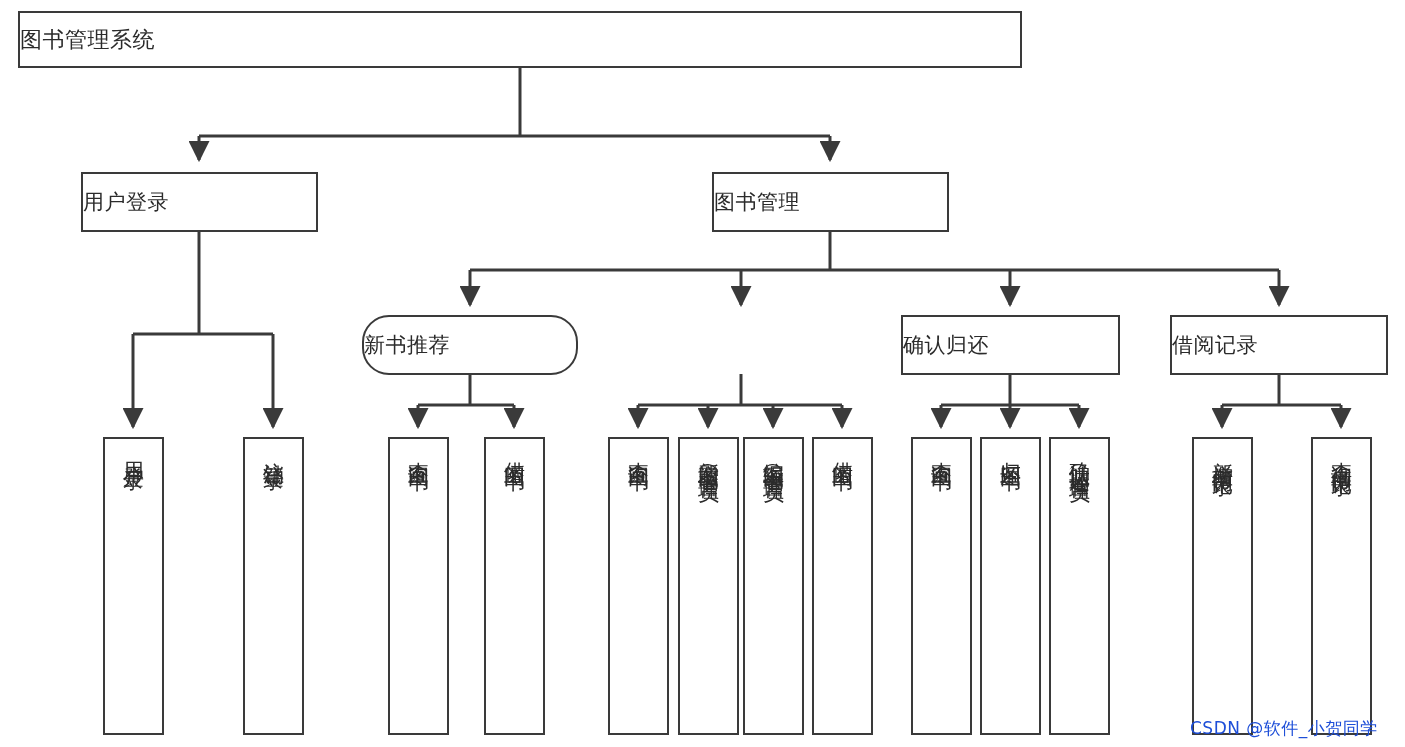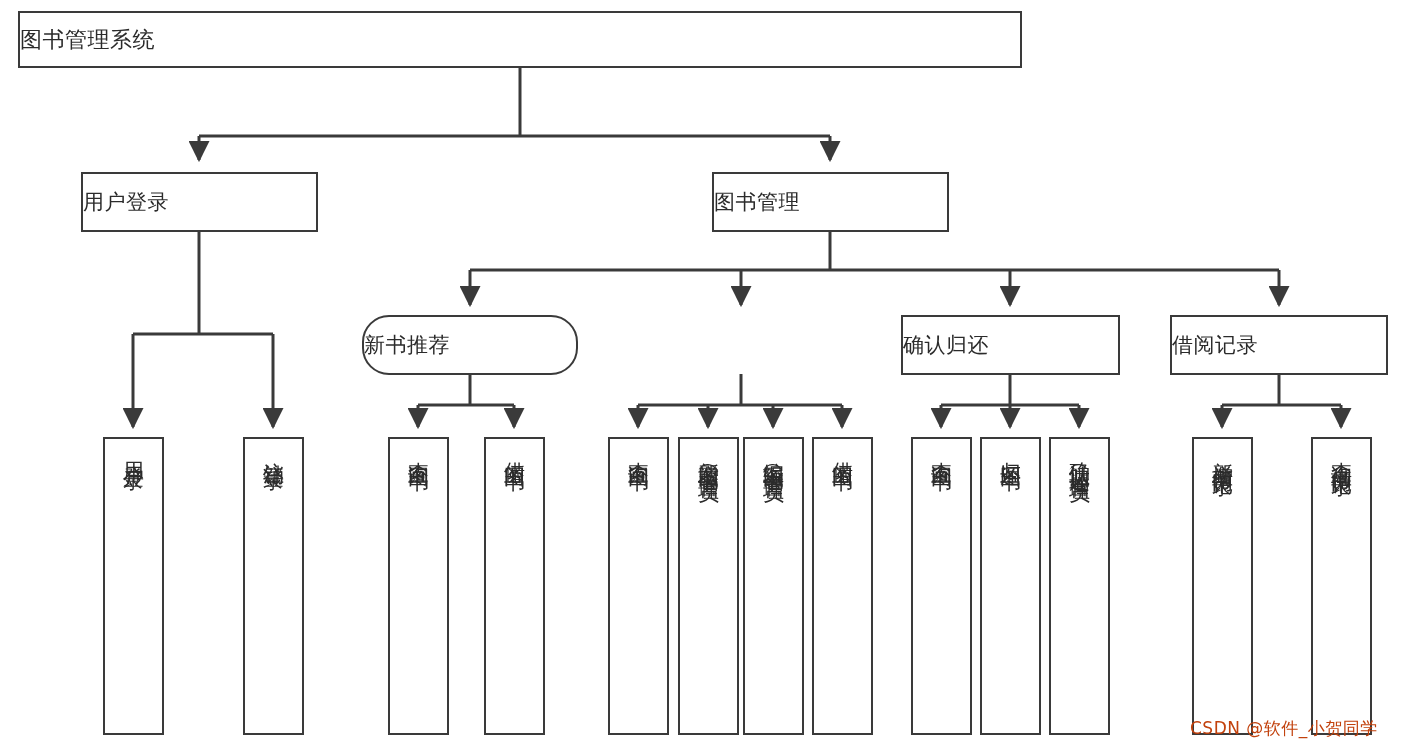--- a/index.html
+++ b/index.html
@@ -60,21 +60,21 @@
     writing-mode: vertical-rl;
     text-orientation: upright;
     font-size: 21px;
     line-height: 1.05;
     letter-spacing: 3px;
     white-space: nowrap;
   }
   .watermark {
     position: absolute;
     font-size: 17px;
-    color: #c2410c;
+    color: #1d4ed8;
     white-space: nowrap;
     letter-spacing: 0.5px;
   }
 </style>
 </head>
 <body>
 
 <div id="canvas">
 
   <svg class="edges" viewBox="0 0 1405 747" xmlns="http://www.w3.org/2000/svg">

